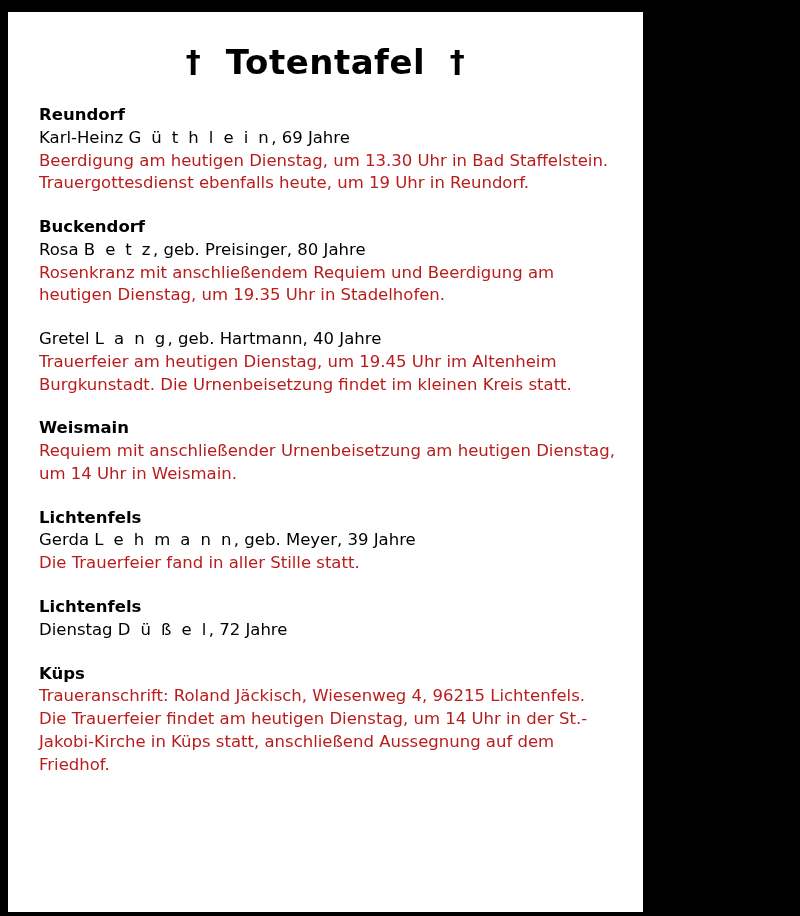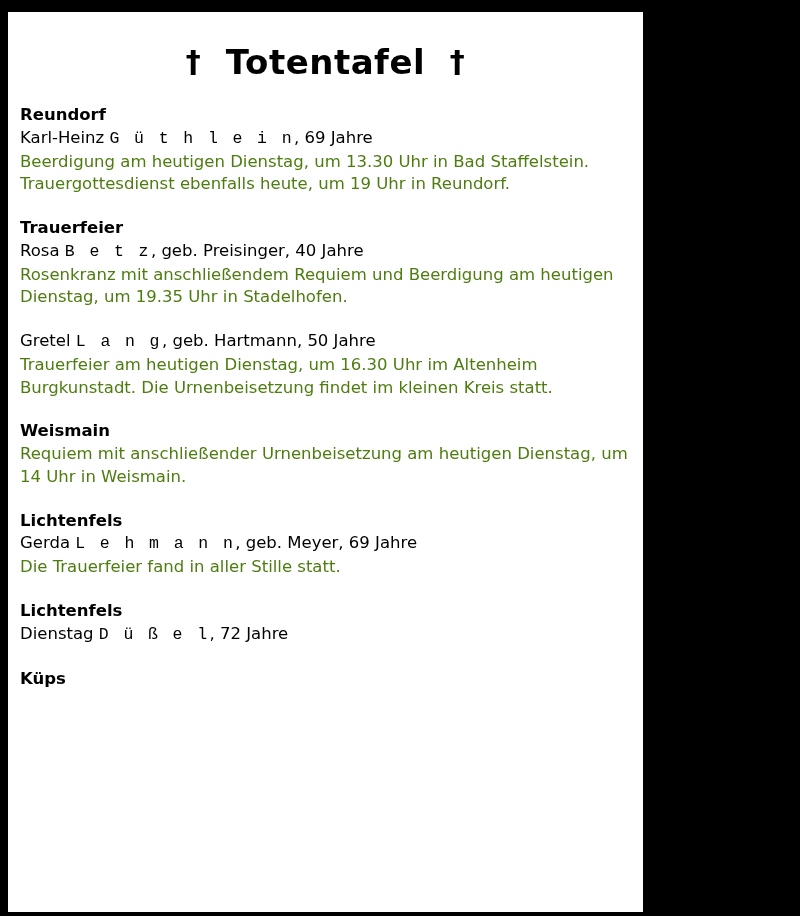--- a/index.html
+++ b/index.html
@@ -29,44 +29,43 @@
     color: #000;
     letter-spacing: 0.5px;
     margin: 30px 0 22px 0;
     font-family: "DejaVu Sans", sans-serif;
   }
   .notice-title .cross {
     font-size: 30px;
     vertical-align: 2px;
   }
   .entries {
-    padding: 0 14px 0 12px;
+    padding: 0 14px 0 31px;
   }
   .entry {
     margin-bottom: 21px;
   }
   .entry-place {
     font-size: 16.5px;
     font-weight: bold;
     color: #000;
     line-height: 1.38;
   }
   .entry-person {
     font-size: 16.5px;
     color: #000;
     line-height: 1.38;
   }
   .entry-text {
     font-size: 16.5px;
-    color: #4d7c0f;
+    color: #b91c1c;
     line-height: 1.38;
   }
   .spaced {
     letter-spacing: 2.4px;
-    font-family: Liberation Mono, monospace;
   }
 </style>
 </head>
 <body>
 
 <div class="page">
 
   <div class="notice-title">
     <span class="cross">†</span>
     &nbsp;<span>Totentafel</span>&nbsp;
@@ -75,44 +74,46 @@
 
   <div class="entries">
 
     <div class="entry">
       <div class="entry-place">Reundorf</div>
       <div class="entry-person"><span>Karl-Heinz </span><span class="spaced">G ü t h l e i n</span><span>, 69 Jahre</span></div>
       <div class="entry-text">Beerdigung am heutigen Dienstag, um 13.30 Uhr in Bad Staffelstein. Trauergottesdienst ebenfalls heute, um 19 Uhr in Reundorf.</div>
     </div>
 
     <div class="entry">
-      <div class="entry-place">Trauerfeier</div>
-      <div class="entry-person"><span>Rosa </span><span class="spaced">B e t z</span><span>, geb. Preisinger, 40 Jahre</span></div>
+      <div class="entry-place">Buckendorf</div>
+      <div class="entry-person"><span>Rosa </span><span class="spaced">B e t z</span><span>, geb. Preisinger, 80 Jahre</span></div>
       <div class="entry-text">Rosenkranz mit anschließendem Requiem und Beerdigung am heutigen Dienstag, um 19.35 Uhr in Stadelhofen.</div>
     </div>
 
     <div class="entry">
-      <div class="entry-person"><span>Gretel </span><span class="spaced">L a n g</span><span>, geb. Hartmann, 50 Jahre</span></div>
-      <div class="entry-text">Trauerfeier am heutigen Dienstag, um 16.30 Uhr im Altenheim Burgkunstadt. Die Urnenbeisetzung findet im kleinen Kreis statt.</div>
+      <div class="entry-person"><span>Gretel </span><span class="spaced">L a n g</span><span>, geb. Hartmann, 40 Jahre</span></div>
+      <div class="entry-text">Trauerfeier am heutigen Dienstag, um 19.45 Uhr im Altenheim Burgkunstadt. Die Urnenbeisetzung findet im kleinen Kreis statt.</div>
     </div>
 
     <div class="entry">
       <div class="entry-place">Weismain</div>
       <div class="entry-text">Requiem mit anschließender Urnenbeisetzung am heutigen Dienstag, um 14 Uhr in Weismain.</div>
     </div>
 
     <div class="entry">
       <div class="entry-place">Lichtenfels</div>
-      <div class="entry-person"><span>Gerda </span><span class="spaced">L e h m a n n</span><span>, geb. Meyer, 69 Jahre</span></div>
+      <div class="entry-person"><span>Gerda </span><span class="spaced">L e h m a n n</span><span>, geb. Meyer, 39 Jahre</span></div>
       <div class="entry-text">Die Trauerfeier fand in aller Stille statt.</div>
     </div>
 
     <div class="entry">
       <div class="entry-place">Lichtenfels</div>
       <div class="entry-person"><span>Dienstag </span><span class="spaced">D ü ß e l</span><span>, 72 Jahre</span></div>
     </div>
 
     <div class="entry">
       <div class="entry-place">Küps</div>
+      <div class="entry-text" style="white-space: pre-line;">Traueranschrift: Roland Jäckisch, Wiesenweg 4, 96215 Lichtenfels.
+Die Trauerfeier findet am heutigen Dienstag, um 14 Uhr in der St.-Jakobi-Kirche in Küps statt, anschließend Aussegnung auf dem Friedhof.</div>
     </div>
 
   </div>
 </div>
 
 </body></html>

